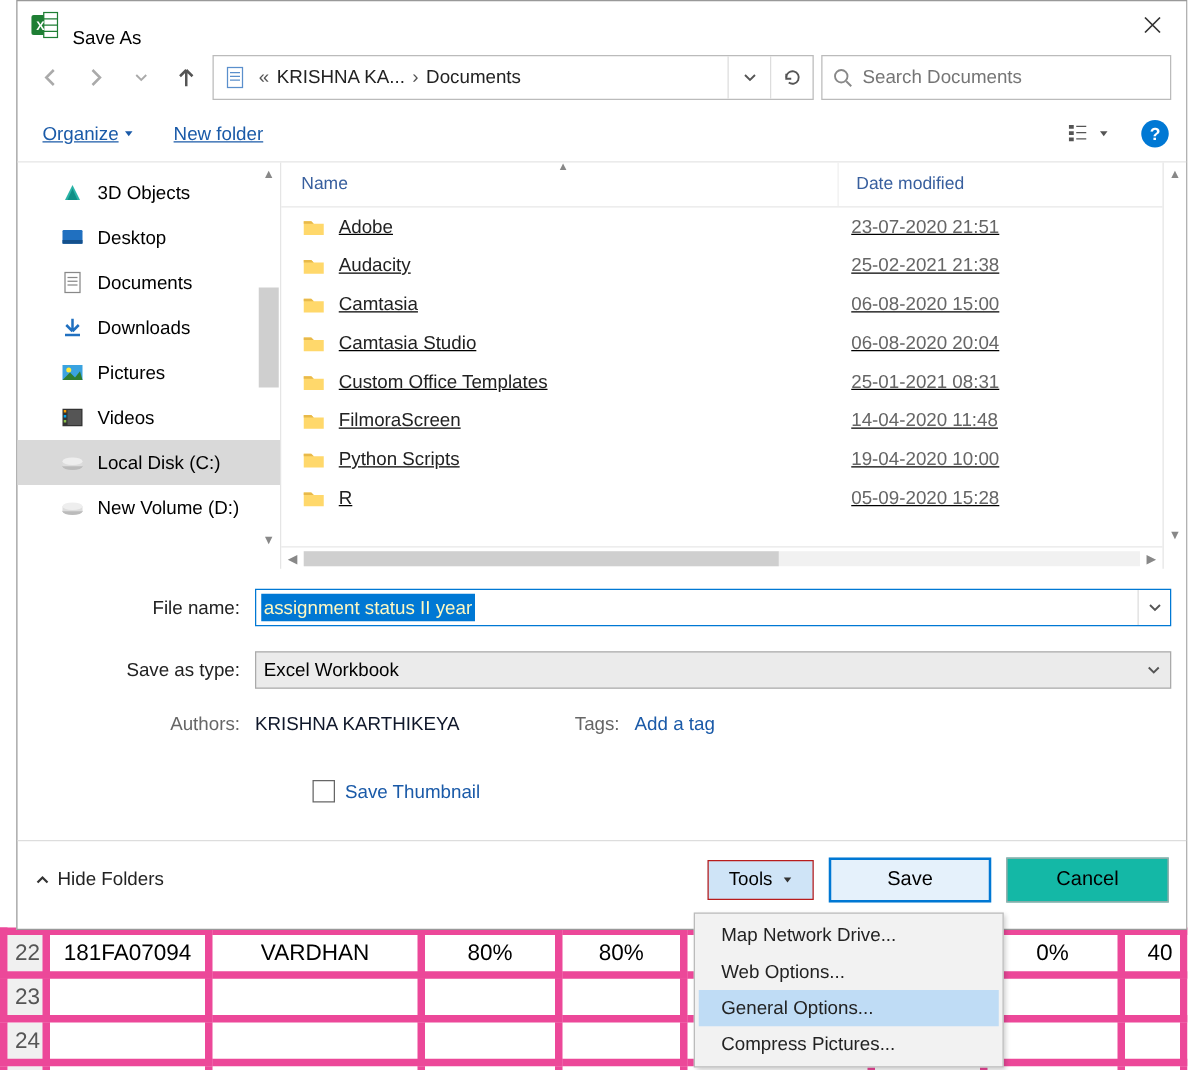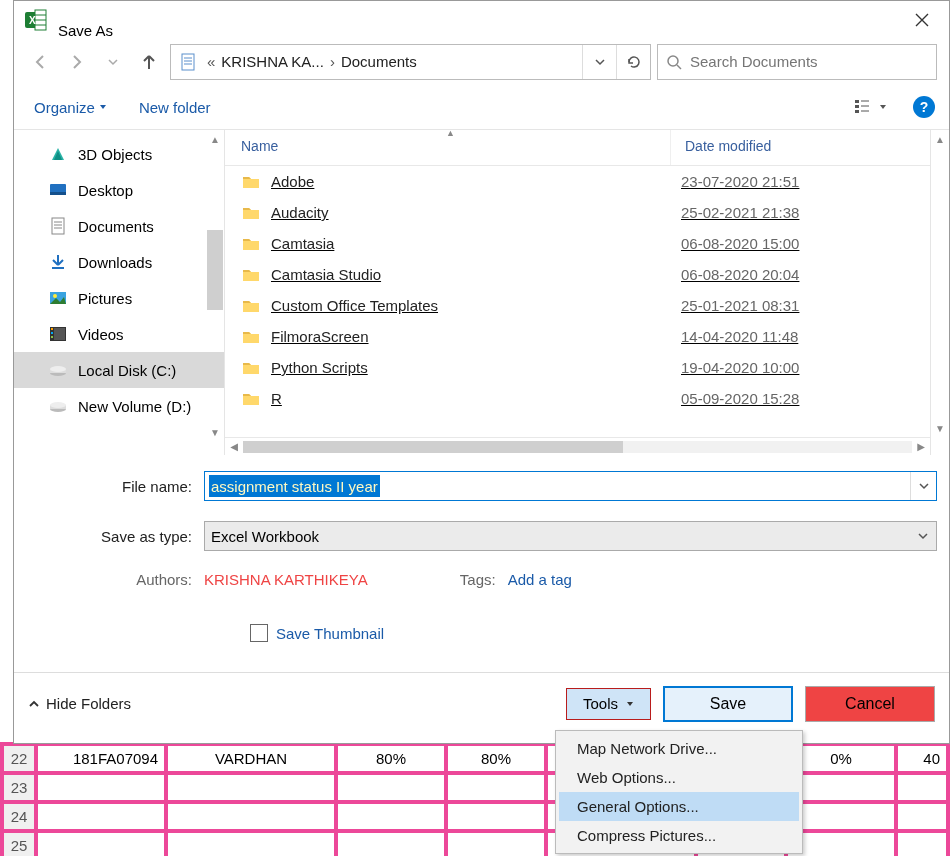--- a/index.html
+++ b/index.html
@@ -16,21 +16,21 @@
   .addr-bar { flex: 1; display:flex; align-items:center; border:1px solid #bbb; height:36px; background:#fff; }
   .addr-icon { width: 28px; height: 28px; display:flex; align-items:center; justify-content:center; margin:0 4px; }
   .crumb { padding: 0 6px; font-size:15px; color:#222; white-space: nowrap; height:100%; display:flex; align-items:center;}
   .crumb.sep { padding:0; color:#555;}
   .addr-drop, .addr-refresh { width: 34px; height:34px; display:flex; align-items:center; justify-content:center; border-left:1px solid #ddd; color:#555;}
   .search-box { width: 280px; height:36px; border:1px solid #bbb; display:flex; align-items:center; padding:0 8px; color:#666; }
   .search-box input { border:none; outline:none; font-size:15px; color:#666; width:100%; background:transparent;}
   .search-icon { margin-right:8px; color:#888; }
 
   .toolbar-row { display:flex; align-items:center; height:44px; padding:0 14px; gap: 20px; }
-  .tb-btn { color:#1a5aa8; font-size:15px; display:flex; align-items:center; gap:4px; padding:4px 6px; cursor:pointer;}
+  .tb-btn { color:#1a5aa8; font-size:15px; display:flex; align-items:center; gap:4px; padding:4px 6px; cursor:pointer;text-decoration:underline;}
   .spacer { flex:1; }
   .view-btn { display:flex; align-items:center; color:#555; gap:4px; padding:4px 6px; }
   .help-btn { width:22px; height:22px; border-radius:50%; background:#0078d4; color:#fff; display:flex; align-items:center; justify-content:center; font-size:14px; font-weight:bold; }
 
   .explorer { display:flex; height: 326px; border-top:1px solid #e5e5e5;}
   .sidebar { width: 210px; position:relative; }
   .sidebar-list { list-style:none; padding: 6px 0; }
   .sidebar-item { display:flex; align-items:center; gap:10px; padding: 6px 0 6px 34px; font-size:15px; cursor:pointer; height:36px; }
   .sidebar-item.selected { background:#d9d9d9; }
   .sidebar-item .icn { width:20px; height:20px; display:flex; align-items:center; justify-content:center; flex-shrink:0; }
@@ -60,41 +60,41 @@
   .field-row { display:flex; align-items:center; margin-bottom: 20px; }
   .field-label { width: 166px; text-align:right; padding-right: 12px; font-size:15px; color:#222; }
   .field-input { flex:1; height:30px; border:1px solid #0078d4; position:relative; }
   .field-input .sel { position:absolute; left:4px; top:3px; bottom:3px; padding:0 2px; background:#0078d4; color:#fef9c3; display:flex; align-items:center; font-size:15px;}
   .field-input .dd { position:absolute; right:0; top:0; bottom:0; width:26px; display:flex; align-items:center; justify-content:center; color:#555; border-left:1px solid #ddd; }
   .type-input { flex:1; height:30px; border:1px solid #aaa; background:#ebebeb; display:flex; align-items:center; padding:0 6px; position:relative; font-size:15px; }
   .type-input .dd { position:absolute; right:0; top:0; bottom:0; width:26px; display:flex; align-items:center; justify-content:center; color:#555; }
 
   .meta-row { display:flex; align-items:center; margin-top: 4px; margin-bottom:14px;}
   .meta-label { width:166px; text-align:right; padding-right:12px; font-size:15px; color:#666; }
-  .meta-val { font-size:15px; color:#ef4444; margin-right:80px; }
+  .meta-val { font-size:15px; color:#0f172a; margin-right:80px; }
   .meta-hint { font-size:15px; color:#1a5aa8; }
 
   .thumb-row { display:flex; align-items:center; padding-left:212px; margin-top: 36px;}
   .thumb-row .cb { width:18px; height:18px; border:1px solid #666; margin-right:8px; }
   .thumb-row .lab { font-size:15px; color:#1a5aa8; }
 
   .footer { display:flex; align-items:center; height:62px; border-top:1px solid #ddd; padding: 0 14px; gap:12px; margin-top:30px;}
   .hide-folders { display:flex; align-items:center; gap:6px; font-size:15px; color:#222; cursor:pointer;}
   .ft-spacer { flex:1; }
   .tools-btn { height:32px; padding:0 16px; background:#cfe4f7; border:1px solid #b91c1c; font-size:15px; display:flex; align-items:center; gap:8px; cursor:pointer; }
   .pri-btn { height:36px; width:130px; border:2px solid #0078d4; background:#e5f1fb; font-size:16px; cursor:pointer; }
-  .sec-btn { height:36px; width:130px; border:1px solid #aaa; background:#ef4444; font-size:16px; cursor:pointer; }
+  .sec-btn { height:36px; width:130px; border:1px solid #aaa; background:#14b8a6; font-size:16px; cursor:pointer; }
 
   .tools-menu { position:absolute; top:730px; left:555px; width:248px; background:#f2f2f2; border:1px solid #bbb; box-shadow:2px 2px 4px rgba(0,0,0,0.2); padding:3px; z-index:10;}
   .tools-menu .mi { padding: 6px 18px; font-size:15px; color:#222; cursor:pointer;}
   .tools-menu .mi.hover { background:#bfdcf5; }
 
   .bg-sheet { position:absolute; left:0; top:742px; right:0; bottom:0; background:#fff; }
   .sheet-table { border-collapse:collapse; width:100%; table-layout:fixed;}
-  .sheet-table td { border:4px solid #ec4899; padding:4px 6px; font-size:15px; height:28px; overflow:hidden;margin-top:16px; }
+  .sheet-table td { border:6px solid #ec4899; padding:4px 6px; font-size:18px; height:28px; overflow:hidden;margin-top:16px; }
   .rowh { width:34px; background:#f0f0f0; text-align:center; color:#555; font-size:13px; }
 
   svg { display:block; }
 </style>
 </head>
 <body>
 
 <div class="bg-sheet">
   <table class="sheet-table">
     <colgroup>
@@ -104,21 +104,21 @@
       <col style="width:110px">
         <col style="width:100px">
         <col style="width:150px">
       <col style="width:90px">
         <col style="width:110px">
         <col>
     </colgroup>
     <tbody>
         <tr>
       <td class="rowh">22</td>
-      <td style="text-align:right">181FA07094</td>
+      <td style="text-align:center">181FA07094</td>
       <td style="text-align:center">VARDHAN</td>
       <td style="text-align:center">80%</td>
       <td style="text-align:center">80%</td>
       <td></td>
       <td></td>
       <td style="text-align:center">0%</td>
       <td style="text-align:right">40</td>
     </tr>
     <tr>
           <td class="rowh">23</td>

